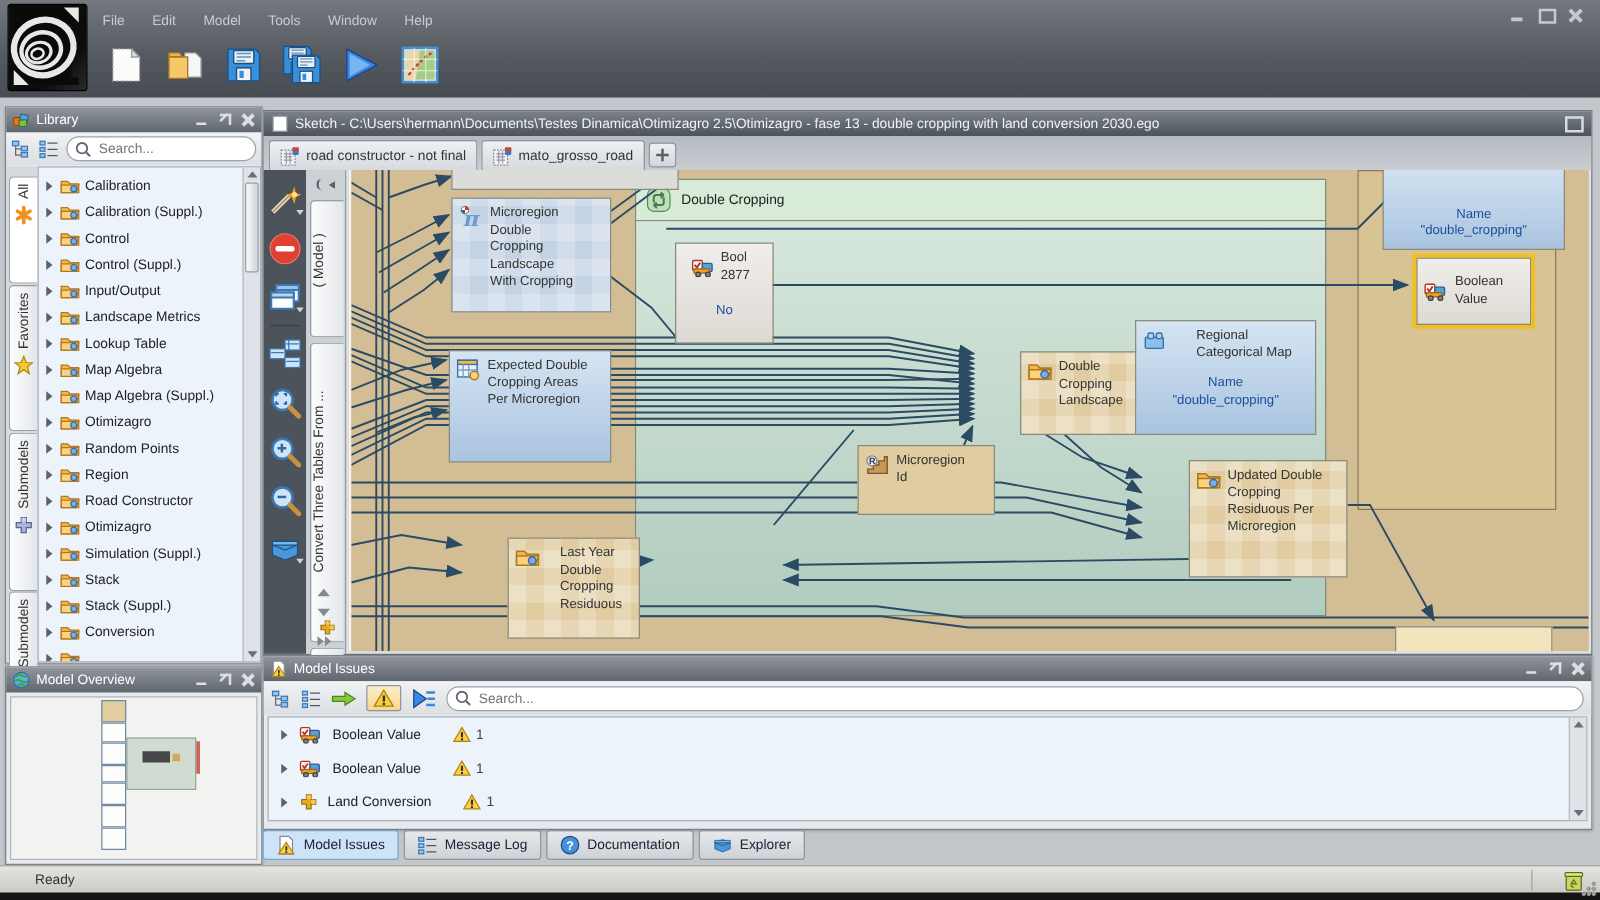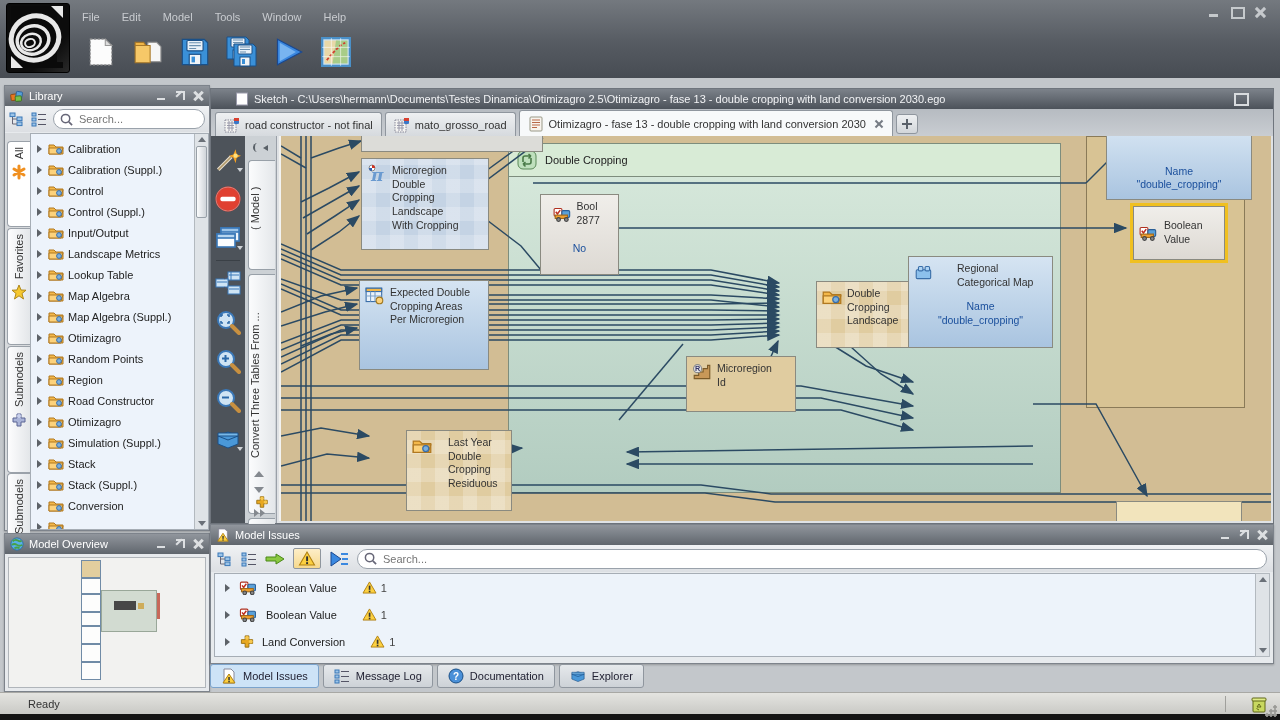--- a/index.html
+++ b/index.html
@@ -47,21 +47,21 @@
   .vsb .thumb{position:absolute;left:1px;right:1px;top:12px;height:70px;background:linear-gradient(90deg,#fbfcfd,#cfd4d9);border:1px solid #98a0a8;border-radius:2px;}
   .sbarrow{position:absolute;left:3px;width:0;height:0;border-left:4px solid transparent;border-right:4px solid transparent;}
   .sbarrow.up{top:3px;border-bottom:5px solid #6a7078;}
   .sbarrow.down{bottom:3px;border-top:5px solid #6a7078;}
   
   #overview{left:4px;top:533px;width:204px;height:157px;}
   #ovbody{position:absolute;left:3px;top:23px;right:3px;bottom:3px;background:#f2f2f0;border:1px solid #b0b5ba;}
   .ovthumb{filter:blur(.6px);opacity:.85;}
   
   #sketch{left:210px;top:88px;width:1062px;height:434px;border:1px solid #6f757d;background:#dfe2e5;}
-  #sktitle{height:20px;background:linear-gradient(#7c828a,#4c525a);display:flex;align-items:center;gap:5px;padding:0 24px;color:#f2f3f5;}
+  #sktitle{height:20px;background:linear-gradient(#7c828a,#4c525a);display:flex;align-items:center;gap:5px;padding:0 6px;color:#f2f3f5;}
   .restore{margin-left:auto;width:11px;height:9px;border:2px solid #d8dbde;}
   #sktabs{height:27px;background:linear-gradient(#b6bbc1,#c9cdd2);display:flex;align-items:flex-end;padding-left:4px;gap:3px;}
   .stab{height:23px;display:flex;align-items:center;gap:5px;padding:0 8px;border:1px solid #8f969e;border-bottom:none;border-radius:3px 3px 0 0;
         background:linear-gradient(#eef0f2,#d6dade);color:#333;}
   .stab.active{background:#f7f9fa;height:25px;}
   .tclose{color:#777;font-size:12px;margin-left:3px;width:10px;height:10px;position:relative;}
   .tclose::before,.tclose::after{content:"";position:absolute;left:4px;top:0;width:2px;height:10px;background:#767c84;}
   .tclose::before{transform:rotate(45deg);} .tclose::after{transform:rotate(-45deg);}
   .plustab{width:20px;height:18px;margin-bottom:2px;background:linear-gradient(#eef0f2,#d2d6da);border:1px solid #8f969e;border-radius:3px;position:relative;}
   .plustab::before,.plustab::after{content:"";position:absolute;background:#5a616a;}
@@ -627,27 +627,20 @@
           <use href="#i-griddoc"></use>
         </svg>
       <span>road constructor - not final</span>
     </div>
     <div class="stab">
       <svg class="ic16">
           <use href="#i-griddoc"></use>
         </svg>
       <span>mato_grosso_road</span>
     </div>
-    <div class="stab active">
-      <svg class="ic16">
-          <use href="#i-script"></use>
-        </svg>
-      <span>Otimizagro - fase 13 - double cropping with land conversion 2030</span>
-      <span class="tclose"></span>
-    </div>
     <div class="plustab"></div>
   </div>
   <div id="skbody">
     <div id="vtoolbar">
       <div class="vtb">
           <svg class="ic26">
             <use href="#i-wand"></use>
           </svg>
           <span class="ddarr"></span>
         </div>
@@ -834,20 +827,26 @@
         </div>
       </div>
 
       <div class="node n-tan" style="left:370px;top:220px;width:98px;height:44px;">
         <svg class="ic20">
             <use href="#i-stairs"></use>
           </svg>
         <span style="width:64px;">Microregion Id</span>
       </div>
 
+      <div class="node n-tan checker" style="left:635px;top:232px;width:115px;height:82px;">
+        <svg class="ic20">
+            <use href="#i-folder"></use>
+          </svg>
+        <span style="width:76px;">Updated Double Cropping Residuous Per Microregion</span>
+      </div>
 
       <div class="node n-tan checker" style="left:90px;top:294px;width:94px;height:69px;gap:16px;">
         <svg class="ic20">
             <use href="#i-folder"></use>
           </svg>
         <span style="width:58px;">Last Year Double Cropping Residuous</span>
       </div>
 
 
       <div class="node n-skyblue" style="left:825px;top:-8px;width:134px;height:60px;align-items:flex-end;justify-content:center;">

